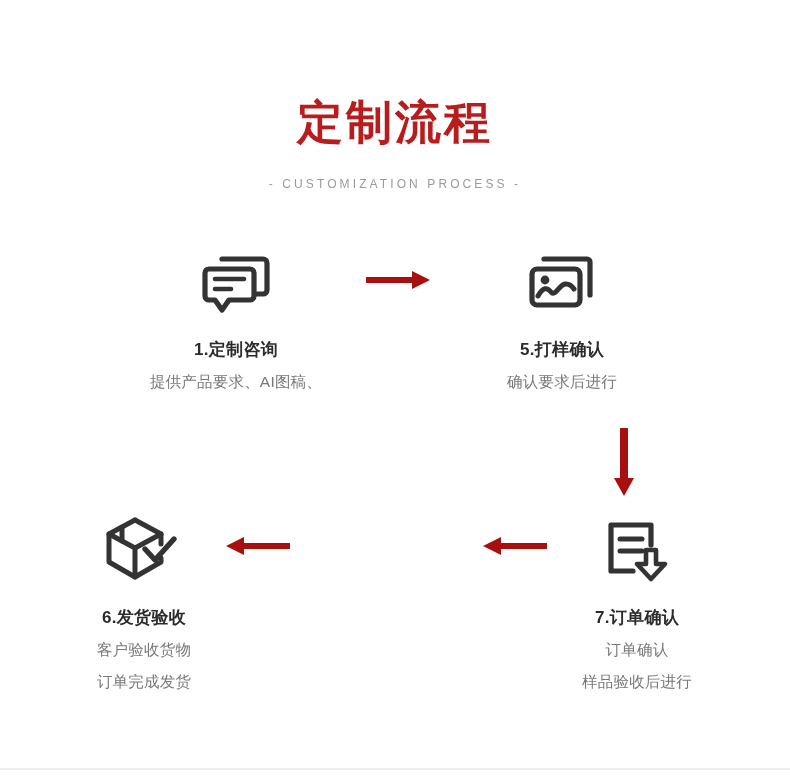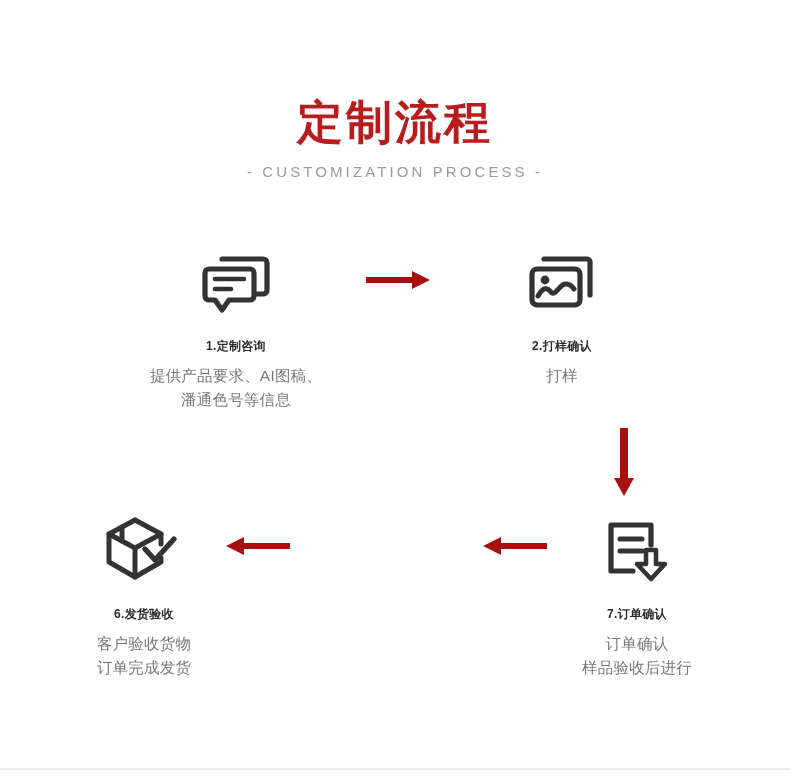--- a/index.html
+++ b/index.html
@@ -34,56 +34,56 @@
   .main-title {
     font-size: 46px;
     font-weight: bold;
     color: #b81c1c;
     letter-spacing: 3px;
     line-height: 1.15;
     margin: 0;
     font-family: "Liberation Sans", "DejaVu Sans", sans-serif;
   }
   .sub-title {
-    margin-top: 14px;
-    font-size: 15px;
+    margin-top: 28px;
+    font-size: 12px;
     color: #9a9a9a;
     letter-spacing: 3.1px;
     font-weight: 400;
     white-space: nowrap;
   }
 
   
   .step {
     position: absolute;
     width: 250px;
     text-align: center;
   }
   .step-icon {
     height: 78px;
     display: flex;
     align-items: center;
     justify-content: center;
   }
   .step-title {
-    font-size: 12px;
+    font-size: 17px;
     font-weight: bold;
     color: #2b2b2b;
     letter-spacing: 0.3px;
     margin-top: 16px;
     white-space: nowrap;
   }
   .step-desc {
     font-size: 15.5px;
     color: #787878;
     line-height: 1.52;
     margin-top: 9px;
     letter-spacing: 0.2px;
   }
-  .step-desc .line { display: block; white-space: nowrap; }
+  .step-desc .line { display: block; white-space: nowrap; margin-top: 8px; }
 
   
   #step-1 { left: 111px;  top: 244px; }
   #step-2 { left: 437px;  top: 244px; }
   #step-3 { left: 512px;  top: 512px; }
   #step-4 { left: 270px;  top: 512px; }
   #step-5 { left: 19px;   top: 512px; }
 
   
   .arrow {
@@ -119,36 +119,35 @@
       <svg width="72" height="66" viewBox="0 0 72 66" fill="none" xmlns="http://www.w3.org/2000/svg">
         <path d="M22 9 H63 a4 4 0 0 1 4 4 V40 a4 4 0 0 1 -4 4 H57" stroke="#333333" stroke-width="5.2" stroke-linecap="round" stroke-linejoin="round"></path>
         <path d="M9 19 H50 a4 4 0 0 1 4 4 V46 a4 4 0 0 1 -4 4 H29 l-7 10 l-7 -10 H9 a4 4 0 0 1 -4 -4 V23 a4 4 0 0 1 4 -4 Z" stroke="#333333" stroke-width="5.2" stroke-linejoin="round" fill="#ffffff"></path>
         <path d="M15 29 H44" stroke="#333333" stroke-width="4.6" stroke-linecap="round"></path>
         <path d="M15 39 H31" stroke="#333333" stroke-width="4.6" stroke-linecap="round"></path>
       </svg>
     </div>
     <div class="step-title">1.定制咨询</div>
     <div class="step-desc">
       <span class="line">提供产品要求、AI图稿、</span>
-      <span class="line">潘通色号等信息</span>
     </div>
   </div>
 
   <div class="step" id="step-2">
     <div class="step-icon">
       <svg width="70" height="64" viewBox="0 0 70 64" fill="none" xmlns="http://www.w3.org/2000/svg">
         <path d="M17 8 H60 a3 3 0 0 1 3 3 V44" stroke="#333333" stroke-width="5.2" stroke-linecap="round" stroke-linejoin="round"></path>
         <rect x="5" y="18" width="48" height="36" rx="5" stroke="#333333" stroke-width="5.2" fill="#ffffff"></rect>
         <circle cx="18" cy="29" r="4.4" fill="#333333"></circle>
         <path d="M11 45 C16 36 20 36 24 41 C28 46 32 34 38 33 C42 32.4 45 35 47 38" stroke="#333333" stroke-width="5" stroke-linecap="round" stroke-linejoin="round" fill="none"></path>
       </svg>
     </div>
-    <div class="step-title">2.打样确认</div>
-    <div class="step-desc">
-      <span class="line">打样</span>
+    <div class="step-title">5.打样确认</div>
+    <div class="step-desc">
+      <span class="line">确认要求后进行</span>
     </div>
   </div>
 
   <div class="step" id="step-3">
     <div class="step-icon">
       <svg width="66" height="68" viewBox="0 0 66 68" fill="none" xmlns="http://www.w3.org/2000/svg">
         <path d="M47 28 V8 H7 V54 H29" stroke="#333333" stroke-width="5.2" stroke-linecap="round" stroke-linejoin="round"></path>
         <path d="M16 22 H38" stroke="#333333" stroke-width="5" stroke-linecap="round"></path>
         <path d="M16 34 H38" stroke="#333333" stroke-width="5" stroke-linecap="round"></path>
         <path d="M42 33 V47 H33 L47 62 L61 47 H52 V33 Z" stroke="#333333" stroke-width="4.6" stroke-linejoin="round" fill="#ffffff"></path>

